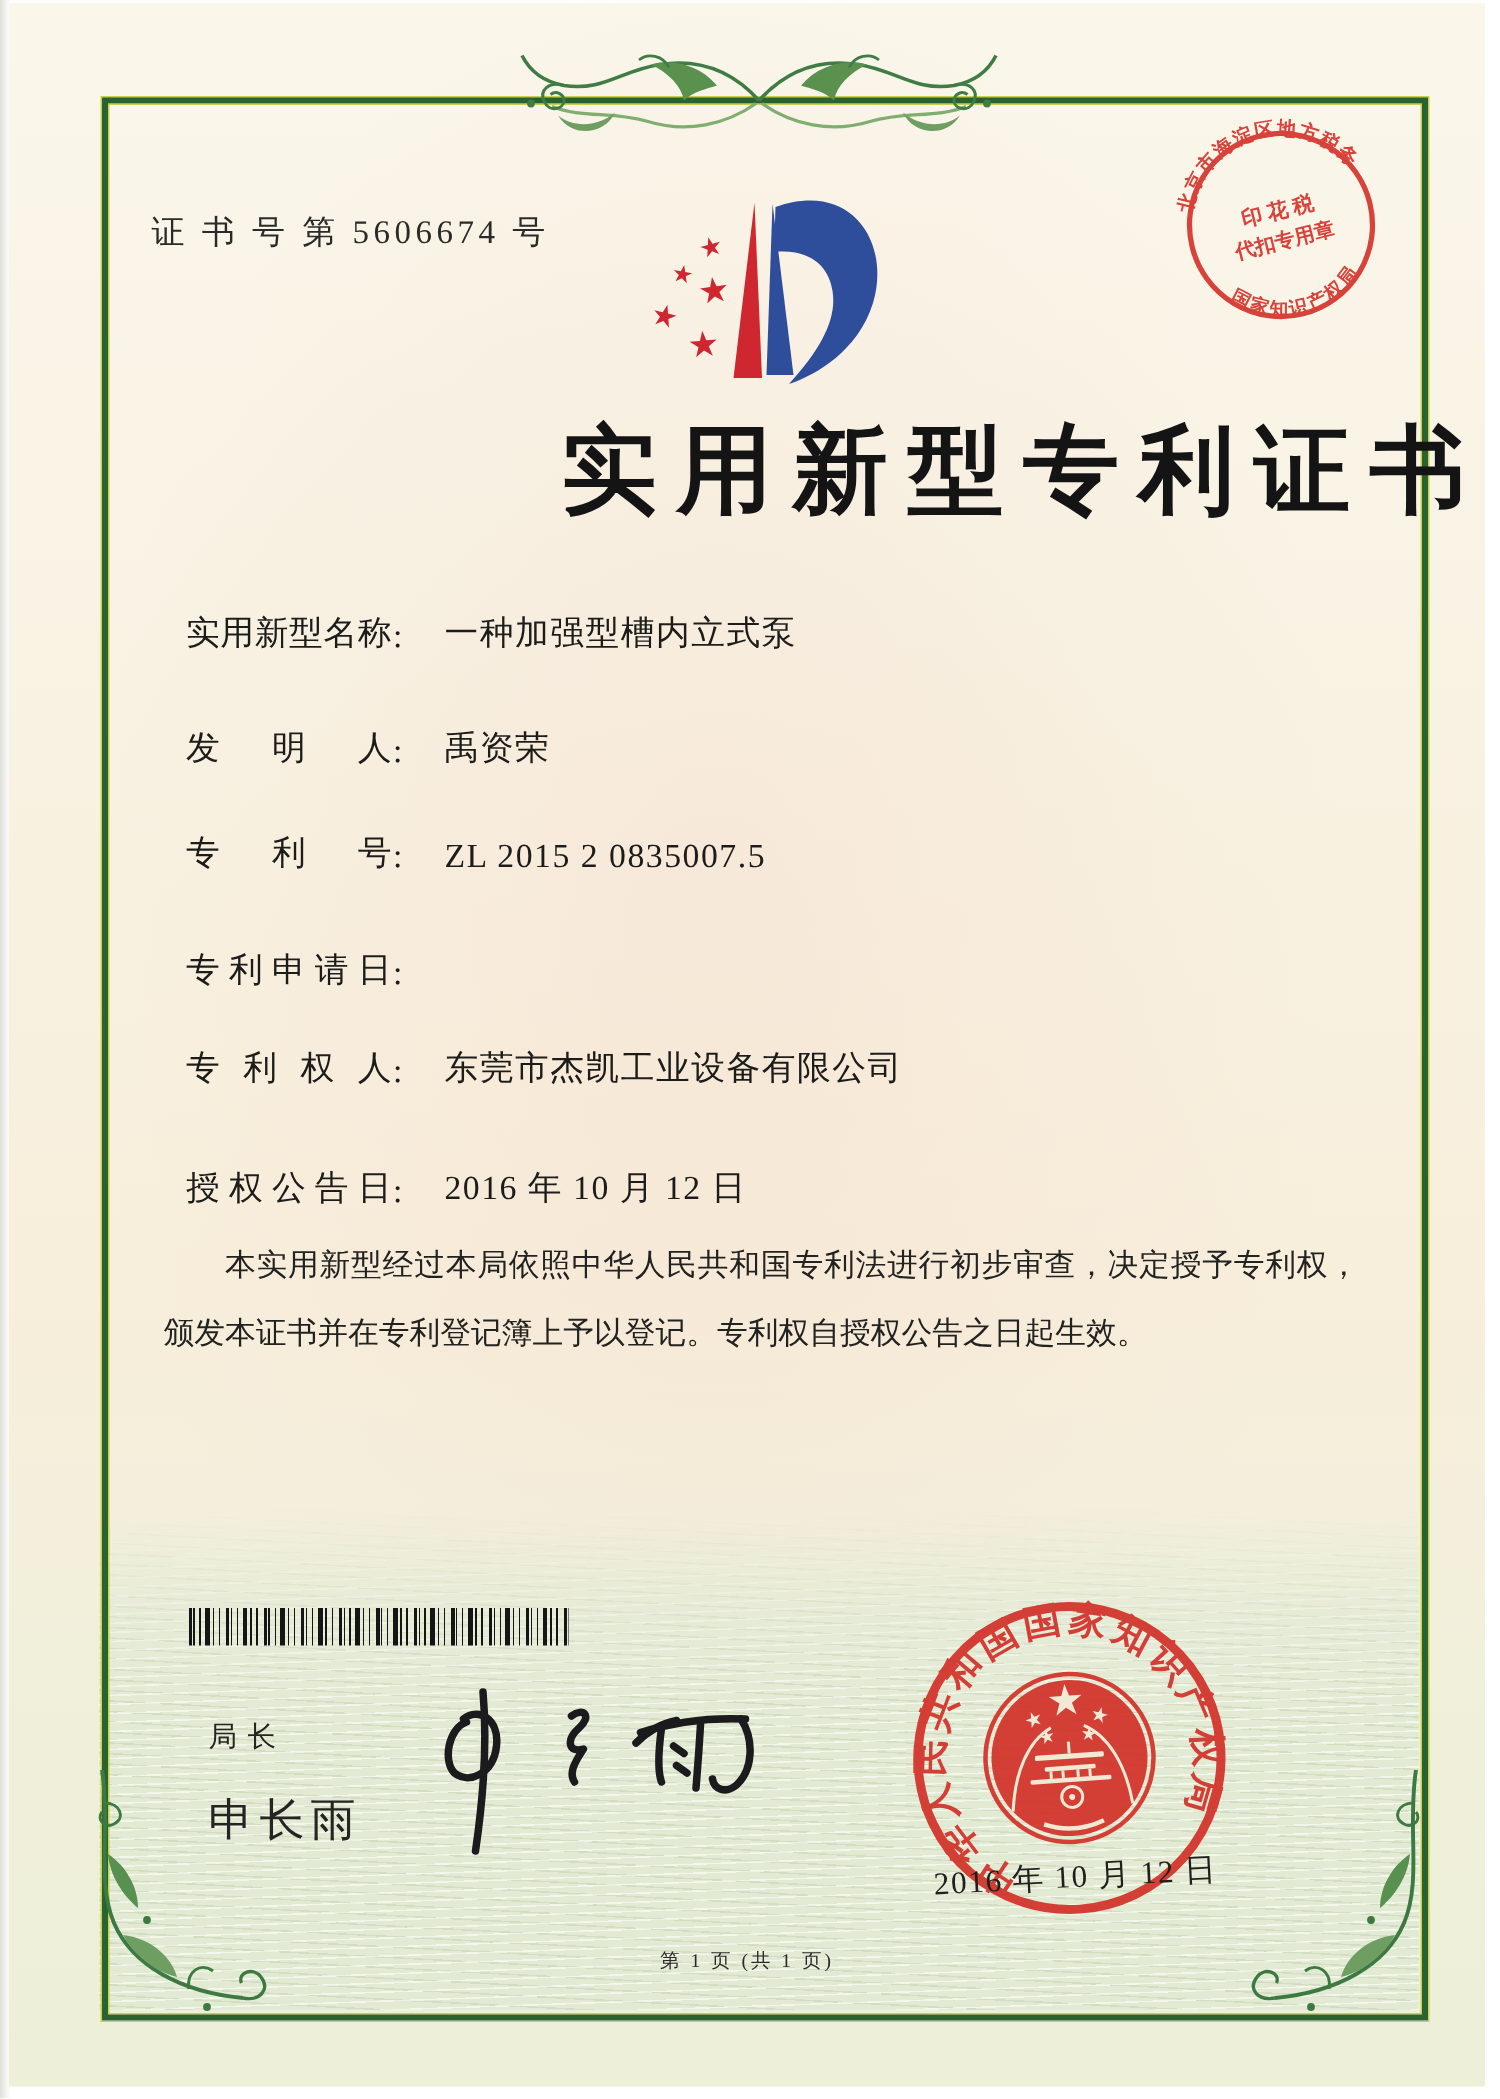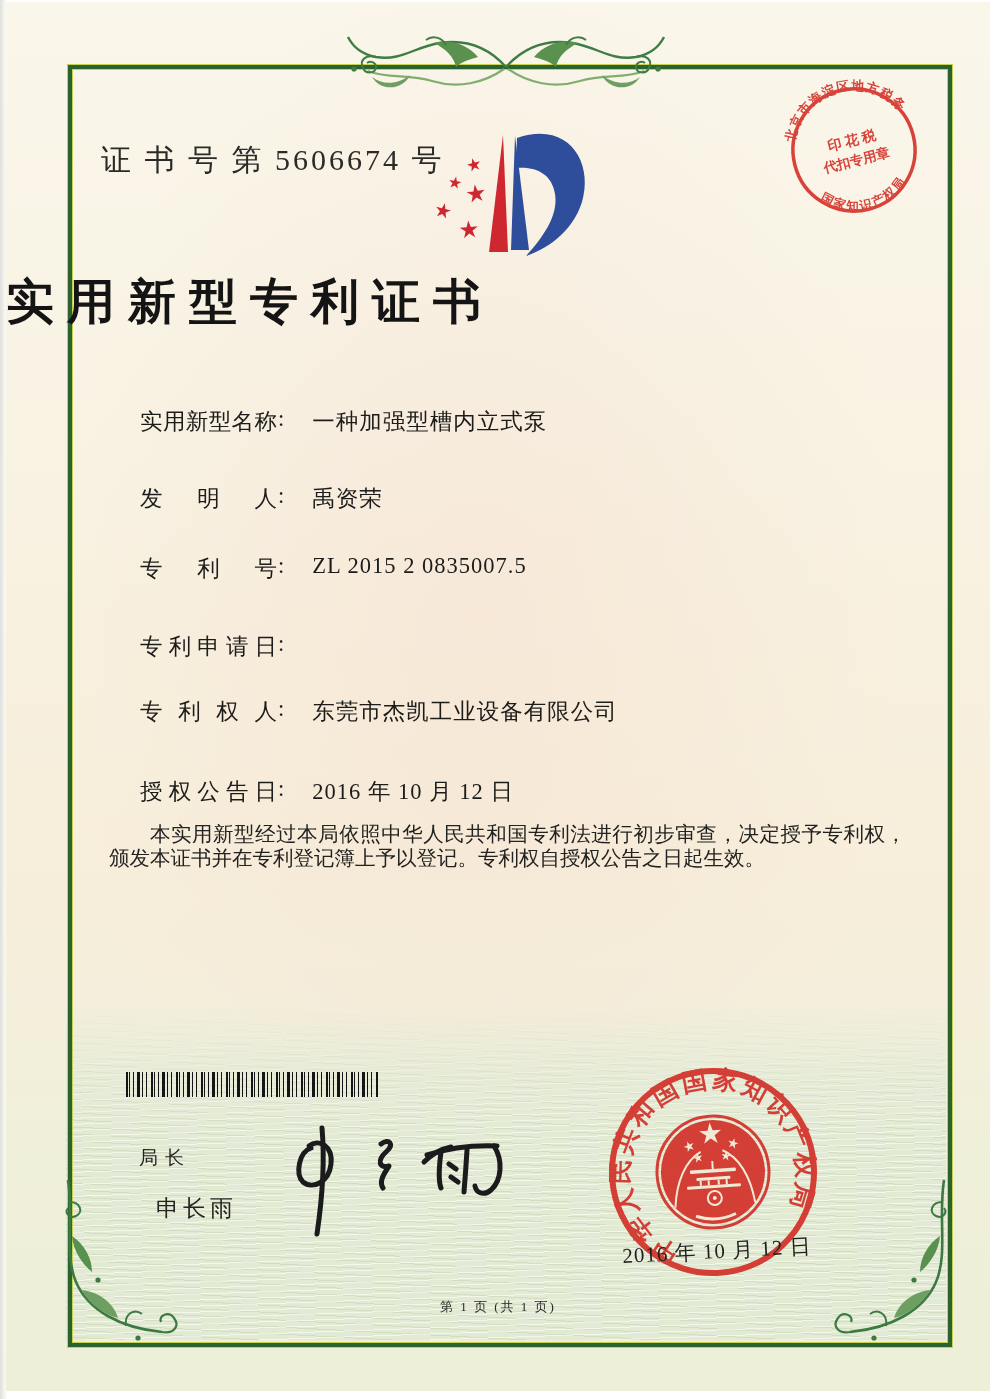--- a/index.html
+++ b/index.html
@@ -17,41 +17,41 @@
         repeating-linear-gradient(178deg, rgba(255,255,255,.55) 0 1px, rgba(255,255,255,0) 1px 6px),
         repeating-linear-gradient(183deg, rgba(173,192,156,.30) 0 1px, rgba(173,192,156,0) 1px 7px);
       -webkit-mask-image:linear-gradient(180deg,transparent 0,#000 130px);
               mask-image:linear-gradient(180deg,transparent 0,#000 130px);}
   .frame{position:absolute;left:62px;top:63px;width:876px;height:1274px;
       border:4px solid #2b6330;
       box-shadow:0 0 0 1px #c8d050, inset 0 0 0 1px #c8d050;}
   .ornament-top{position:absolute;left:340px;top:25px;}
   .ornament-bl{position:absolute;left:50px;top:1176px;}
   .ornament-br{position:absolute;left:824px;top:1176px;transform:scaleX(-1);}
-  .cert-no{position:absolute;left:95px;top:138px;font-size:30px;letter-spacing:3px;color:#2a2a28;}
+  .cert-no{position:absolute;left:95px;top:138px;font-size:22px;letter-spacing:3px;color:#2a2a28;}
   .logo{position:absolute;left:392px;top:108px;}
   .tax-stamp{position:absolute;left:763px;top:63px;opacity:.92;}
-  .title{position:absolute;left:0;top:268px;width:100%;margin:0;text-align:left;
-      font-size:48px;font-weight:bold;letter-spacing:13px;color:#141414;}
-  .field{position:absolute;left:134px;display:flex;align-items:flex-start;font-size:22.5px;color:#1c1c1a;white-space:nowrap;}
+  .title{position:absolute;left:0;top:268px;width:100%;margin:0;text-align:right;
+      font-size:64px;font-weight:bold;letter-spacing:13px;color:#141414;}
+  .field{position:absolute;left:118px;display:flex;align-items:flex-end;font-size:22.5px;color:#1c1c1a;white-space:nowrap;}
   .field .lbl{display:inline-block;width:137px;text-align:justify;text-align-last:justify;}
   .field .col{margin-left:1px;}
   .field .val{margin-left:28px;letter-spacing:1px;}
   .f0{top:404px}.f1{top:481px}.f2{top:551px}.f3{top:629px}.f4{top:694px}.f5{top:774px}
-  .paragraphs{position:absolute;left:103px;top:820px;width:797px;font-size:20.5px;line-height:24px;
+  .paragraphs{position:absolute;left:103px;top:820px;width:797px;font-size:20.5px;line-height:45px;
       text-align:justify;color:#222220;}
   .paragraphs p{margin:0;text-indent:2em;}
   .barcode{position:absolute;left:120px;top:1070px;width:253px;height:25px;background:
       repeating-linear-gradient(90deg,#151515 0 2px,rgba(0,0,0,0) 2px 3px,#151515 3px 4px,rgba(0,0,0,0) 4px 7px,
       #151515 7px 8px,rgba(0,0,0,0) 8px 11px,#151515 11px 14px,rgba(0,0,0,0) 14px 16px,
       #151515 16px 17px,rgba(0,0,0,0) 17px 20px,#151515 20px 21px,rgba(0,0,0,0) 21px 25px);}
   .signer-title{position:absolute;left:133px;top:1143px;font-size:19px;letter-spacing:7px;color:#242422;
       font-family:"Liberation Sans","DejaVu Sans",sans-serif;}
-  .signer-name{position:absolute;left:133px;top:1191px;font-size:23px;letter-spacing:4px;color:#242422;
-      font-family:"Liberation Sans","DejaVu Sans",sans-serif;margin-left:17px;}
+  .signer-name{position:absolute;left:133px;top:1191px;font-size:30px;letter-spacing:4px;color:#242422;
+      font-family:"Liberation Sans","DejaVu Sans",sans-serif;}
   .signature{position:absolute;left:283px;top:1120px;}
   .seal{position:absolute;left:592px;top:1055px;opacity:.93;}
   .seal-date{position:absolute;left:601px;top:1235px;width:220px;text-align:center;font-size:21px;
       color:#1f1f1d;letter-spacing:1px;transform:rotate(-3deg);}
   .footer{position:absolute;left:0;top:1296px;width:100%;text-align:center;font-size:13px;
       letter-spacing:2px;color:#2a2a28;}
   .scan-edge{position:absolute;left:0;top:0;width:7px;height:100%;
       background:linear-gradient(90deg,#dfe0da,#ffffff);}
   svg text{font-family:"Liberation Serif","DejaVu Serif",serif;}
 </style>

